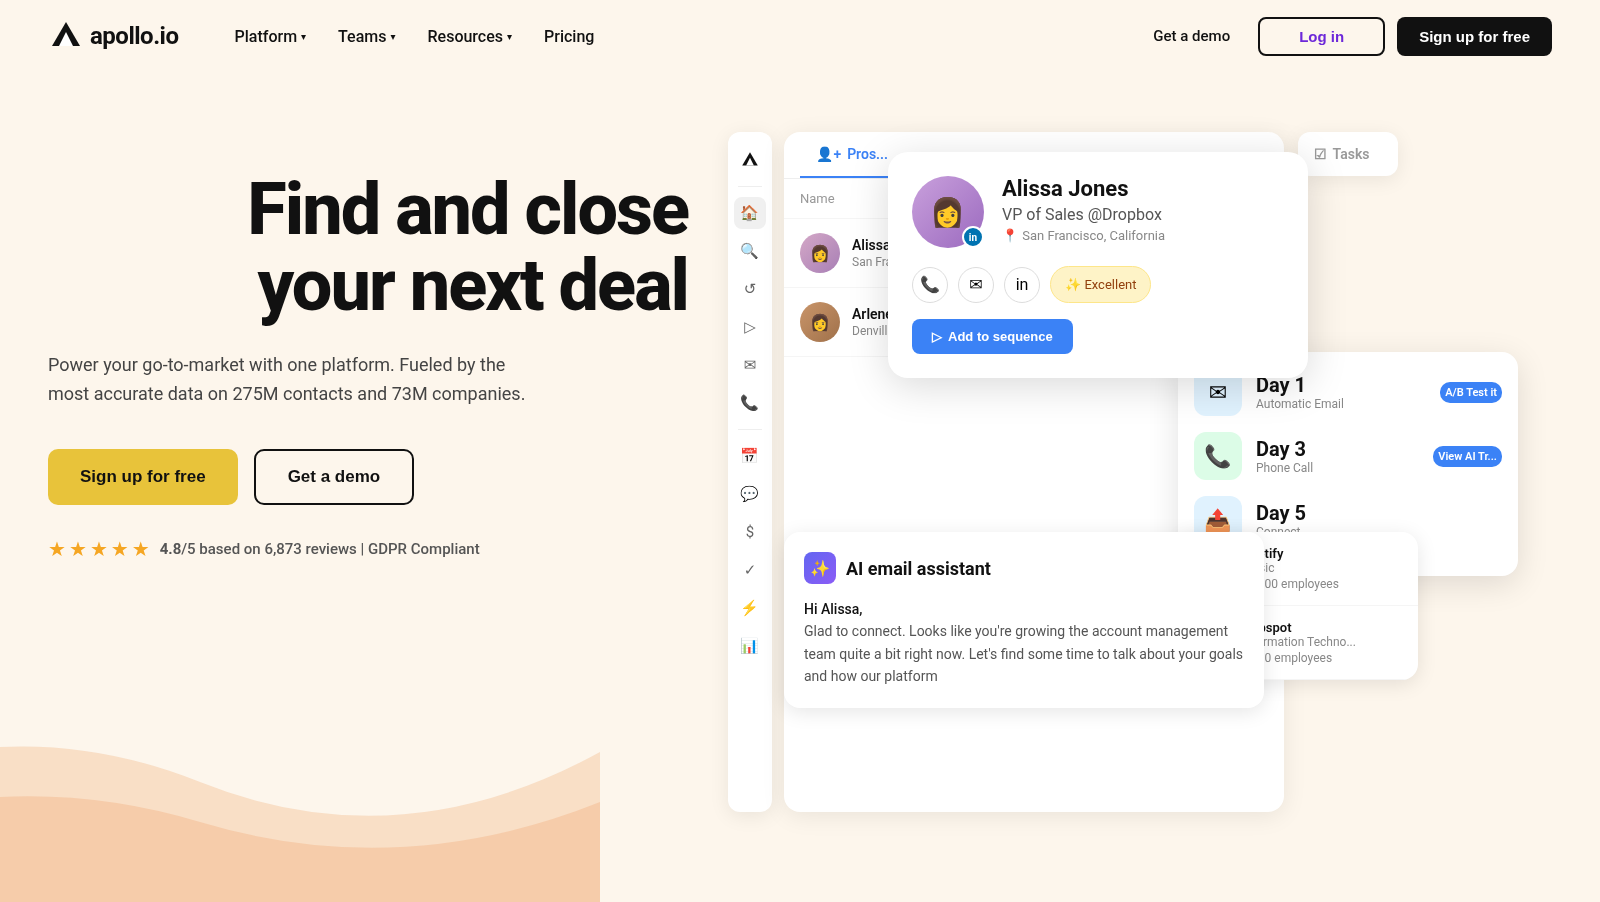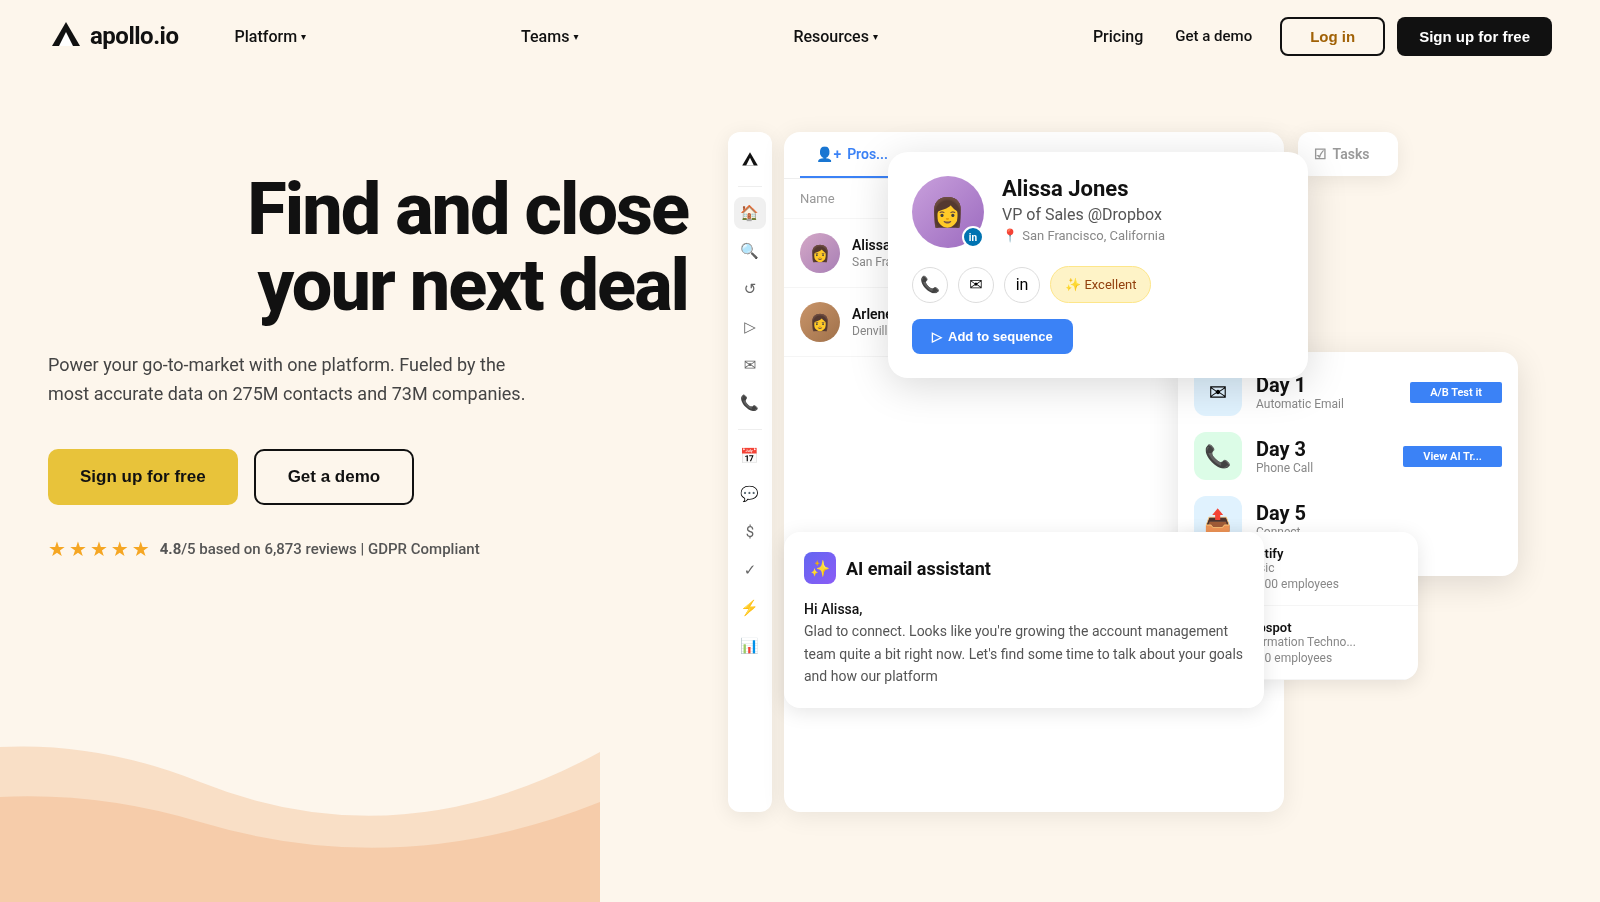--- a/index.html
+++ b/index.html
@@ -37,21 +37,20 @@
       font-size: 24px;
       font-weight: 700;
       color: #111;
       letter-spacing: -0.5px;
     }
     .nav-links {
       display: flex;
       align-items: center;
       gap: 0;
       flex: 1;
-      justify-content: space-between;
     }
     .nav-link {
       display: flex;
       align-items: center;
       gap: 4px;
       padding: 8px 16px;
       font-size: 16px;
       font-weight: 500;
       color: #111;
       cursor: pointer;
@@ -70,24 +69,24 @@
     .btn-demo {
       font-size: 15px;
       font-weight: 500;
       color: #111;
       cursor: pointer;
       padding: 8px 16px;
     }
     .btn-login {
       font-size: 15px;
       font-weight: 600;
-      color: #a16207;
+      color: #6d28d9;
       border: 2px solid #111;
       border-radius: 8px;
-      padding: 9px 28px;
+      padding: 9px 39px;
       cursor: pointer;
       background: transparent;
     }
     .btn-signup-nav {
       font-size: 15px;
       font-weight: 600;
       color: #fff;
       background: #111;
       border-radius: 8px;
       padding: 11px 22px;
@@ -413,22 +412,22 @@
     }
     .seq-icon.email { background: #e0f2fe; }
     .seq-icon.phone { background: #dcfce7; }
     .seq-icon.connect { background: #e0f2fe; }
     .seq-info { flex: 1; }
     .seq-day { font-size: 20px; font-weight: 700; color: #111; }
     .seq-type { font-size: 12px; color: #888; }
     .seq-badge {
       font-size: 11px;
       font-weight: 600;
-      padding: 4px 20px;
-      border-radius: 2px;
+      padding: 4px 5px;
+      border-radius: 10px;
       white-space: nowrap;
     }
     .badge-ab { background: #3b82f6; color: #fff; }
     .badge-ai { background: #3b82f6; color: #fff; }
 
     
     .ai-panel {
       position: absolute;
       left: 96px;
       top: 420px;

